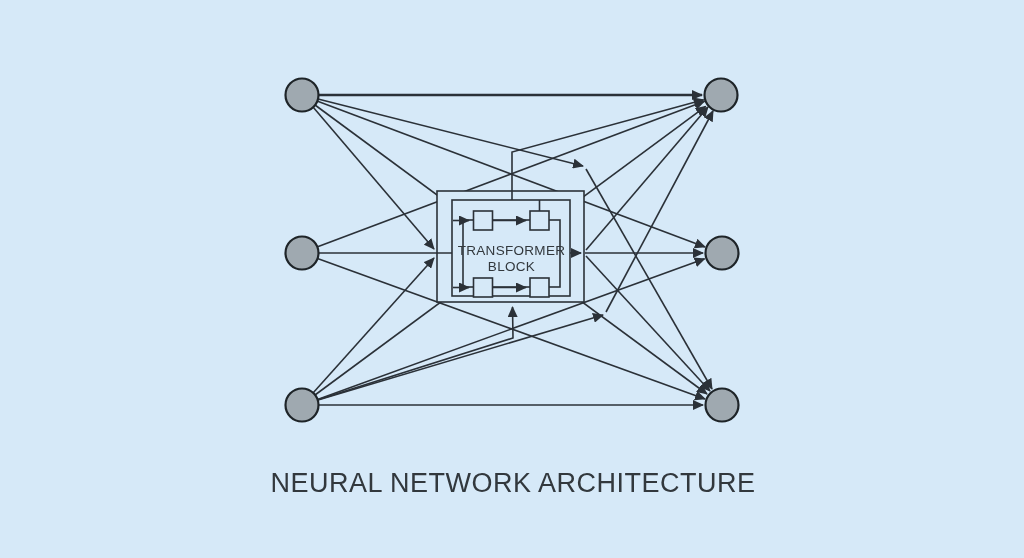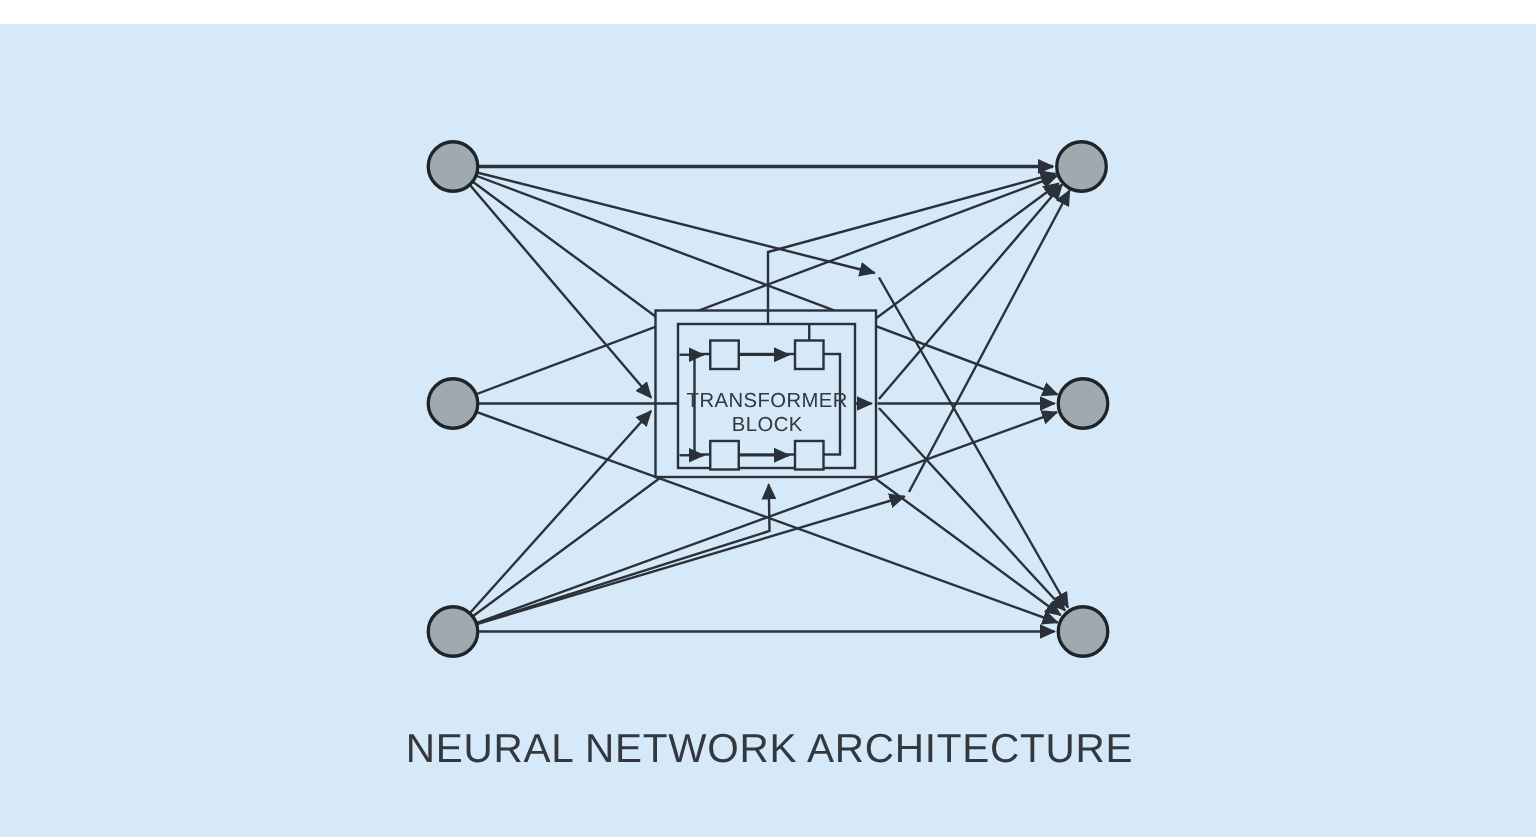--- a/index.html
+++ b/index.html
@@ -1,20 +1,20 @@
 <!DOCTYPE html>
 <html><head>
 <meta charset="utf-8">
 <style>
   html,body{margin:0;padding:0;}
   body{
     width:1024px;height:558px;overflow:hidden;
     font-family:"Liberation Sans", sans-serif;
   }
-  #stage{position:relative;width:1024px;height:454px;margin-top:16px;}
+  #stage{position:relative;width:1024px;height:454px;}
   svg{display:block;}
   text{font-family:"Liberation Sans", sans-serif;}
   .title-text{font-size:27px;letter-spacing:0.5px;}
   .block-text{font-size:13.5px;letter-spacing:0.3px;}
 </style>
 </head>
 <body>
 
 <div id="stage">
   <svg id="scene" width="1024" height="558" viewBox="0 0 1024 558">

